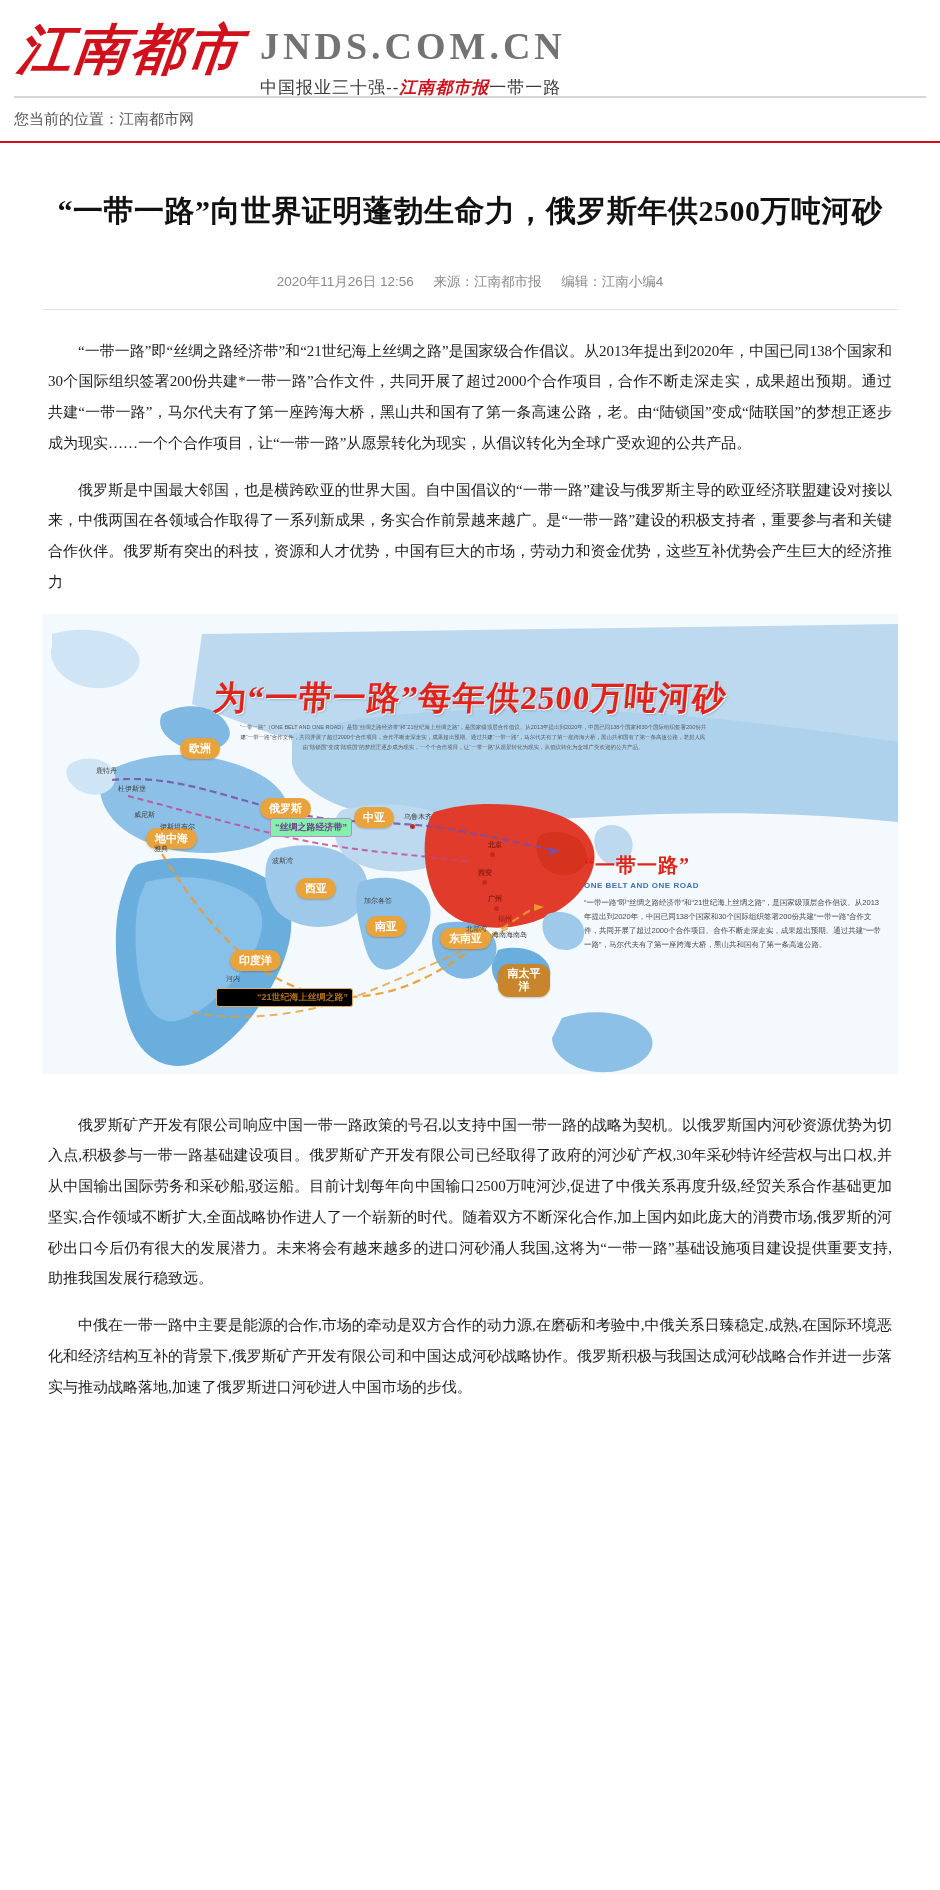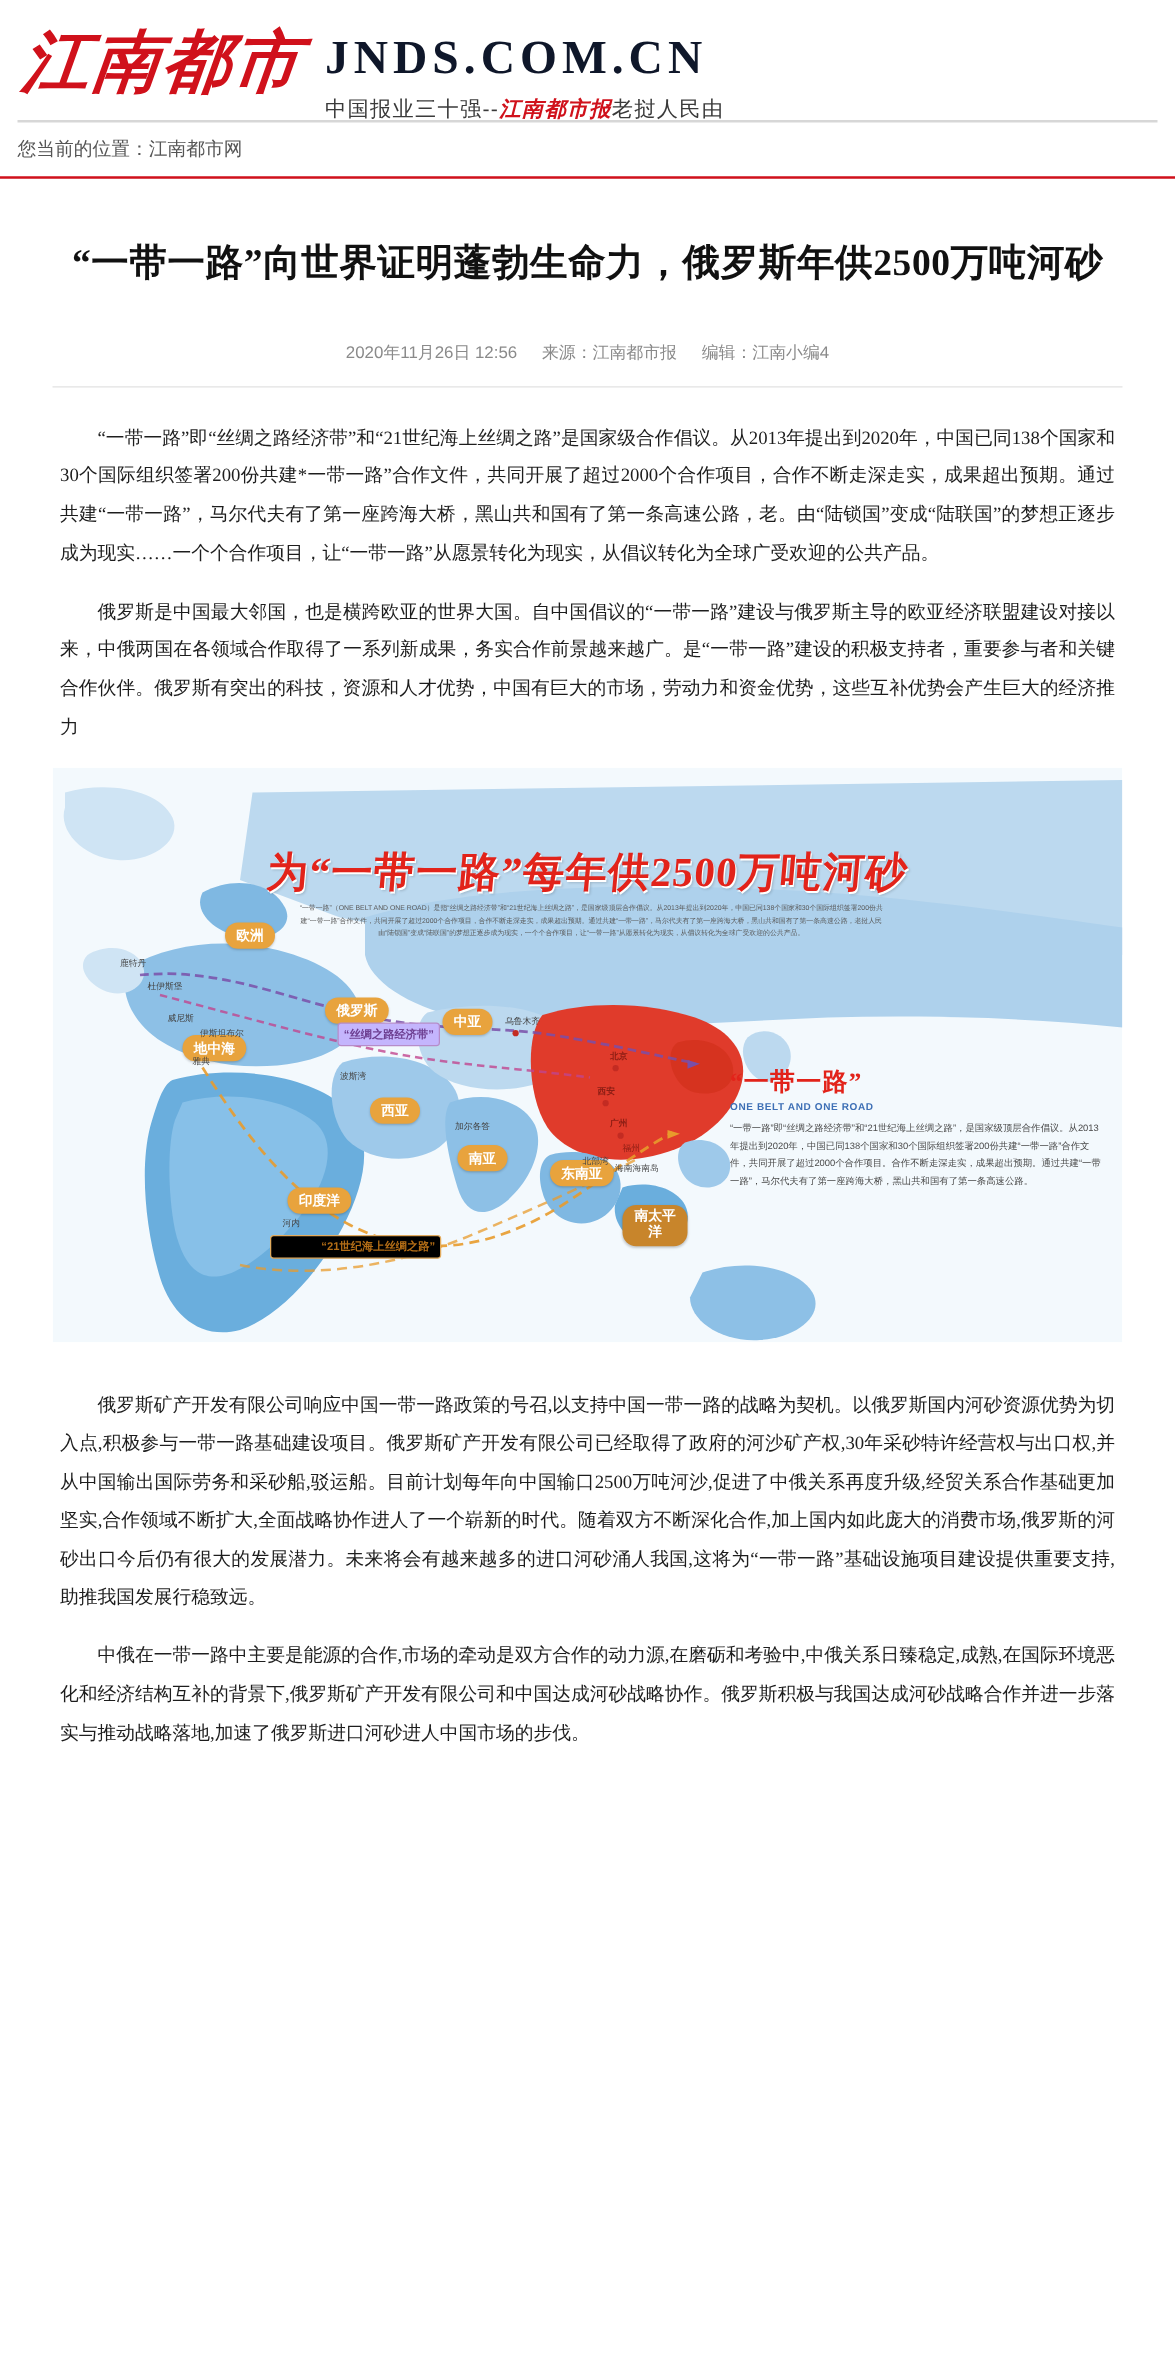--- a/index.html
+++ b/index.html
@@ -38,23 +38,24 @@
     transform: skewX(-6deg);
     white-space: nowrap;
   }
   .logo-right {
     padding-top: 4px;
   }
   .logo-domain {
     font-family: "Liberation Serif", "DejaVu Serif", serif;
     font-size: 38px;
     font-weight: 700;
-    color: #0f172a;
+    color: #737373;
     letter-spacing: 4px;
     line-height: 1.1;
+    text-align: right;
   }
   .logo-sub {
     font-size: 17px;
     color: #3a3a3a;
     margin-top: 8px;
     letter-spacing: 1px;
     white-space: nowrap;
   }
   .logo-sub .hl {
     color: #d0111b;
@@ -240,21 +241,21 @@
 </head>
 <body>
 
 <div class="page">
 
   <div class="site-header">
     <div class="logo-cn">江南都市</div>
     <div class="logo-right">
       <div class="logo-domain">JNDS.COM.CN</div>
       <div class="logo-sub">
-        <span>中国报业三十强--</span><span class="hl">江南都市报</span><span>老挝人民由</span>
+        <span>中国报业三十强--</span><span class="hl">江南都市报</span><span>一带一路</span>
       </div>
     </div>
   </div>
   <div class="header-rule"></div>
 
   <div class="breadcrumb">
     <span>您当前的位置：</span><a href="#">江南都市网</a>
   </div>
   <div class="breadcrumb-rule"></div>
 
@@ -325,21 +326,21 @@
       <div class="pill" style="left:138px;top:124px;">欧洲</div>
       <div class="pill" style="left:218px;top:184px;">俄罗斯</div>
       <div class="pill" style="left:312px;top:193px;">中亚</div>
       <div class="pill" style="left:104px;top:214px;">地中海</div>
       <div class="pill" style="left:254px;top:264px;">西亚</div>
       <div class="pill" style="left:324px;top:302px;">南亚</div>
       <div class="pill" style="left:188px;top:336px;">印度洋</div>
       <div class="pill" style="left:398px;top:314px;">东南亚</div>
       <div class="pill dark" style="left:456px;top:350px;width:34px;text-align:center;line-height:1.25;white-space:normal;">南太平洋</div>
 
-      <div class="belt-badge" style="left:228px;top:204px;background:#c4b5fd;border-color:#b68cc9;color:#6d3f91;font-weight:700;">“丝绸之路经济带”</div>
+      <div class="belt-badge" style="left:228px;top:204px;background:#86efac;border-color:#b68cc9;color:#6d3f91;font-weight:700;">“丝绸之路经济带”</div>
       <div class="belt-badge" style="left:174px;top:374px;background:#000000;border-color:#e2ab5e;color:#b36d16;font-weight:700;padding-left:40px;">“21世纪海上丝绸之路”</div>
 
       <div class="tinylabel" style="left:54px;top:152px;">鹿特丹</div>
       <div class="tinylabel" style="left:76px;top:170px;">杜伊斯堡</div>
       <div class="tinylabel" style="left:92px;top:196px;">威尼斯</div>
       <div class="tinylabel" style="left:118px;top:208px;">伊斯坦布尔</div>
       <div class="tinylabel" style="left:112px;top:230px;">雅典</div>
       <div class="tinylabel" style="left:230px;top:242px;">波斯湾</div>
       <div class="tinylabel" style="left:362px;top:198px;">乌鲁木齐</div>
       <div class="tinylabel" style="left:446px;top:226px;color:#8a1d14;font-weight:700;">北京</div>

